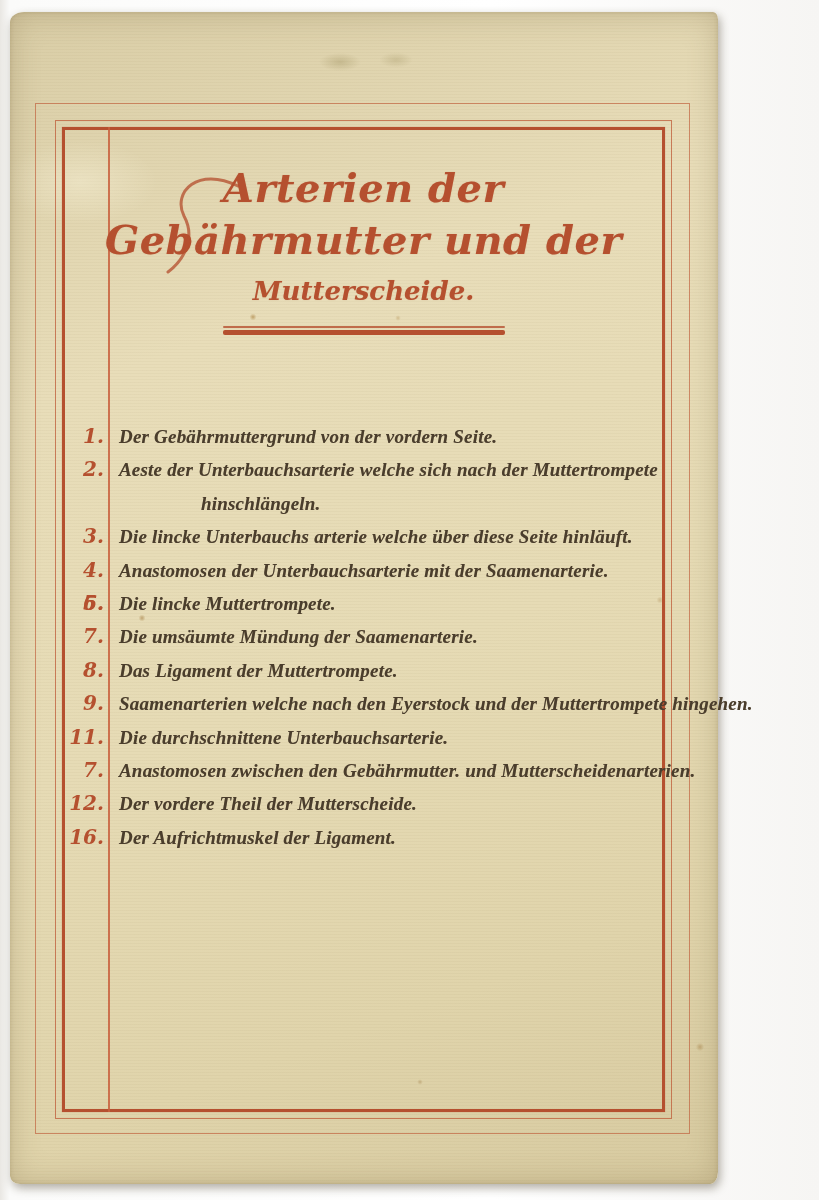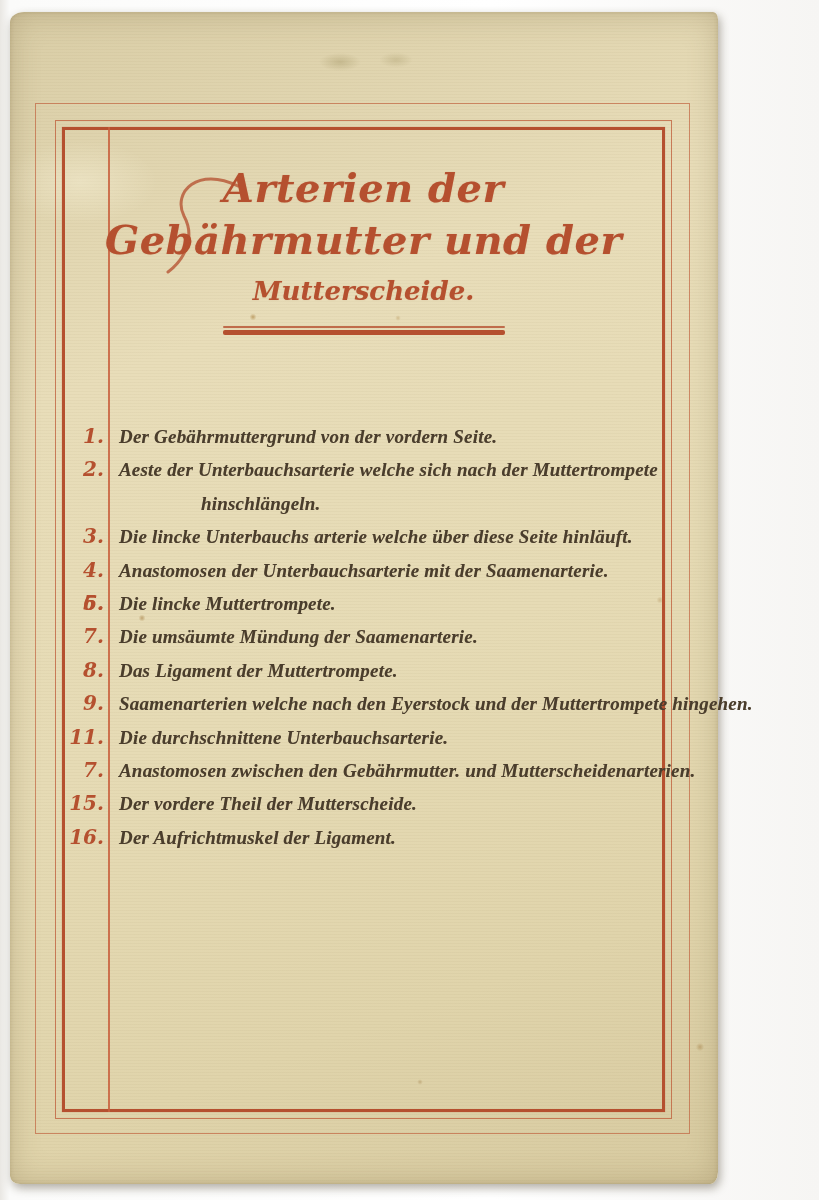--- a/index.html
+++ b/index.html
@@ -153,21 +153,21 @@
             <div class="line">Die durchschnittene Unterbauchsarterie.</div>
           </div>
         </div>
         <div class="row">
           <div class="num">7.</div>
           <div class="lines">
             <div class="line">Anastomosen zwischen den Gebährmutter. und Mutterscheidenarterien.</div>
           </div>
         </div>
         <div class="row">
-          <div class="num">15.</div>
+          <div class="num">12.</div>
           <div class="lines">
             <div class="line">Der vordere Theil der Mutterscheide.</div>
           </div>
         </div>
         <div class="row">
           <div class="num">16.</div>
           <div class="lines">
             <div class="line">Der Aufrichtmuskel der Ligament.</div>
           </div>
         </div>

